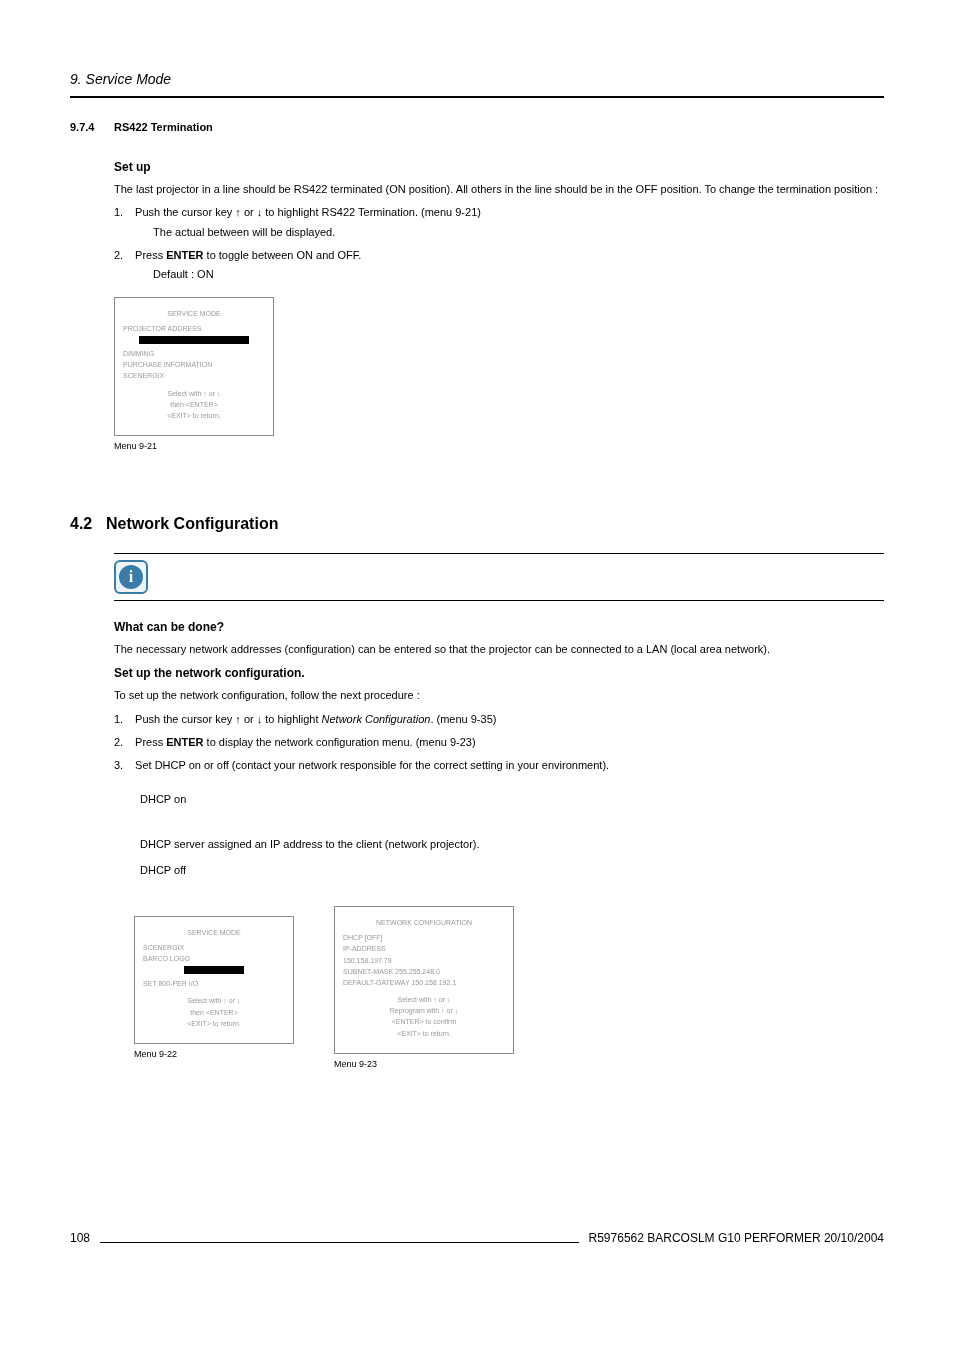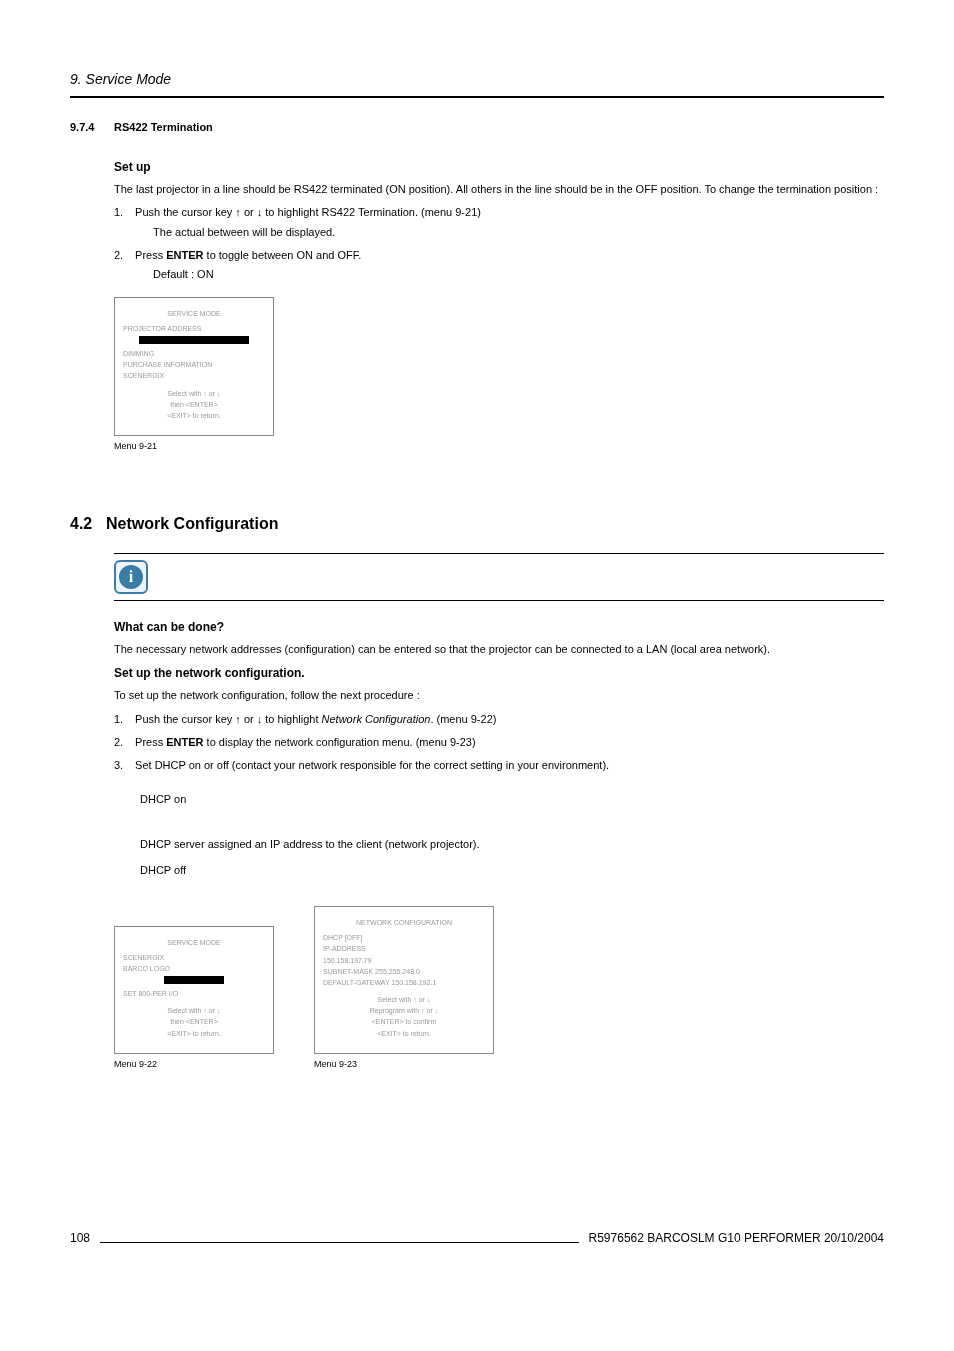--- a/index.html
+++ b/index.html
@@ -111,22 +111,22 @@
     font-size: 11px;
     display: flex;
     gap: 30px;
     margin-bottom: 10px;
     flex-direction: column;
   }
   .dl-row .dt { width: 70px; }
   .menu-row {
     display: flex;
     gap: 40px;
-    align-items: flex-end;
-    margin-left: 44px;
+    align-items: center;
+    margin-left: 64px;
     margin-top: 14px;
   }
   .menu-col .menu-box { margin-left: 0; }
   .menu-col .menu-caption { margin-left: 0; }
   .menu-box-wide { width: 180px; }
   .page-footer {
     margin-top: 160px;
     display: flex;
     justify-content: space-between;
     font-size: 12px;
@@ -197,21 +197,21 @@
 <div class="sub-heading">What can be done?</div>
 <div class="para">The necessary network addresses (configuration) can be entered so that the projector can be connected to a LAN (local area network).</div>
 
 <div class="sub-heading">Set up the network configuration.</div>
 <div class="para">To set up the network configuration, follow the next procedure :</div>
 
 <div class="ol">
   <div class="li">
     <span class="num">1.</span>
     <span class="txt">
-      <span>Push the cursor key ↑ or ↓ to highlight </span><i>Network Configuration</i><span>. (menu 9-22)</span>
+      <span>Push the cursor key ↑ or ↓ to highlight </span><i>Network Configuration</i><span>. (menu 9-35)</span>
     </span>
   </div>
   <div class="li">
     <span class="num">2.</span>
     <span class="txt">
       <span>Press </span><b>ENTER</b><span> to display the network configuration menu. (menu 9-23)</span>
     </span>
   </div>
   <div class="li">
     <span class="num">3.</span>

